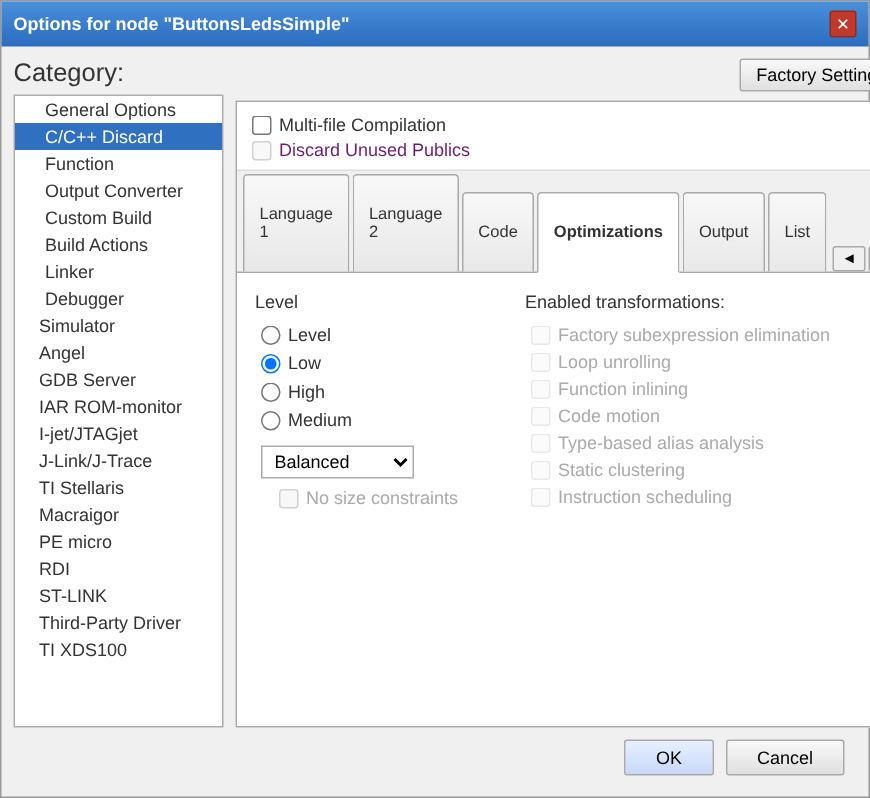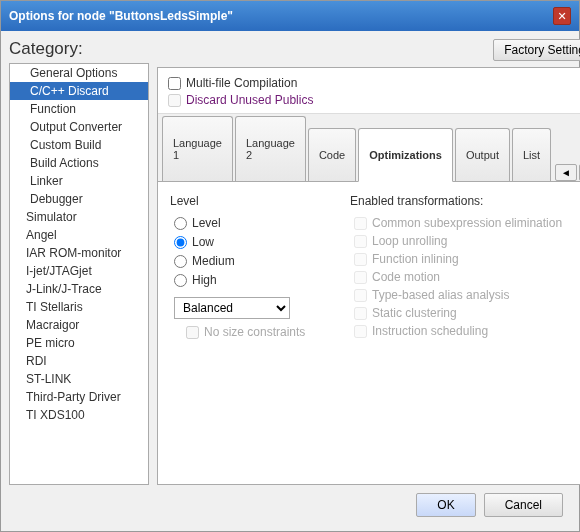--- a/index.html
+++ b/index.html
@@ -228,21 +228,21 @@
     .radio-item input[type=radio] {
       margin: 0;
     }
 
     .dropdown-row {
       margin-top: 10px;
       margin-left: 4px;
     }
 
     .dropdown-select {
-      width: 116px;
+      width: 102px;
       padding: 2px 4px;
       border: 1px solid #aaa;
       background: white;
       font-size: 12px;
     }
 
     .no-size-row {
       display: flex;
       align-items: center;
       gap: 5px;
@@ -317,20 +317,21 @@
         <div class="cat-item">General Options</div>
             <div class="cat-item selected">C/C++ Discard</div>
             <div class="cat-item">Function</div>
             <div class="cat-item">Output Converter</div>
             <div class="cat-item">Custom Build</div>
             <div class="cat-item">Build Actions</div>
             <div class="cat-item">Linker</div>
             <div class="cat-item">Debugger</div>
             <div class="cat-item sub">Simulator</div>
             <div class="cat-item sub">Angel</div>
+            <div class="cat-item sub">GDB Server</div>
             <div class="cat-item sub">IAR ROM-monitor</div>
             <div class="cat-item sub">I-jet/JTAGjet</div>
             <div class="cat-item sub">J-Link/J-Trace</div>
             <div class="cat-item sub">TI Stellaris</div>
             <div class="cat-item sub">Macraigor</div>
             <div class="cat-item sub">PE micro</div>
             <div class="cat-item sub">RDI</div>
             <div class="cat-item sub">ST-LINK</div>
             <div class="cat-item sub">Third-Party Driver</div>
             <div class="cat-item sub">TI XDS100</div>
@@ -376,45 +377,45 @@
               <div class="radio-item">
                     <input type="radio" name="level" style="">
                     <label>Level</label>
                   </div>
                   <div class="radio-item">
                     <input type="radio" name="level" checked="" style="">
                     <label>Low</label>
                   </div>
                   <div class="radio-item">
                     <input type="radio" name="level" style="">
-                    <label>Medium</label>
+                    <label>High</label>
                   </div>
                   <div class="radio-item">
                     <input type="radio" name="level" style="">
-                    <label>High</label>
+                    <label>Medium</label>
                   </div>
                 </div>
               <div class="dropdown-row">
                 <select class="dropdown-select">
                   
                 <option>Balanced</option><option>Speed</option><option>Size</option></select>
               </div>
               <div class="no-size-row">
                 <input type="checkbox" disabled="" style="">
                 <label style="color:#aaa;">No size constraints</label>
               </div>
             </div>
 
             <div class="transformations-section">
               <div class="section-title">Enabled transformations:</div>
               <div class="trans-list">
 
               <div class="trans-item">
                     <input type="checkbox" disabled="" style="">
-                    <label>Common subexpression elimination</label>
+                    <label>Factory subexpression elimination</label>
                   </div>
                   <div class="trans-item">
                     <input type="checkbox" disabled="" style="">
                     <label>Loop unrolling</label>
                   </div>
                   <div class="trans-item">
                     <input type="checkbox" disabled="" style="">
                     <label>Function inlining</label>
                   </div>
                   <div class="trans-item">

